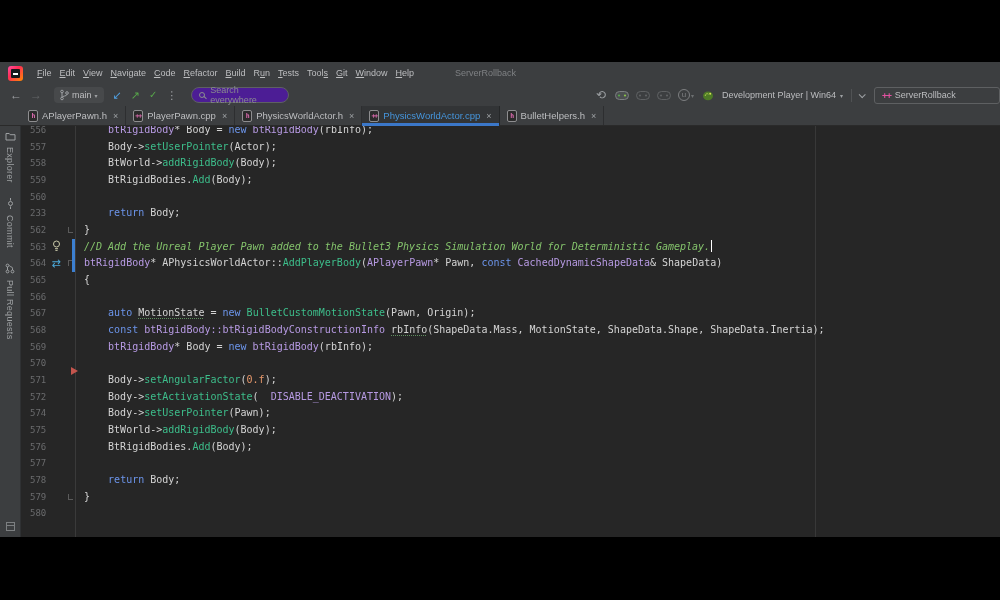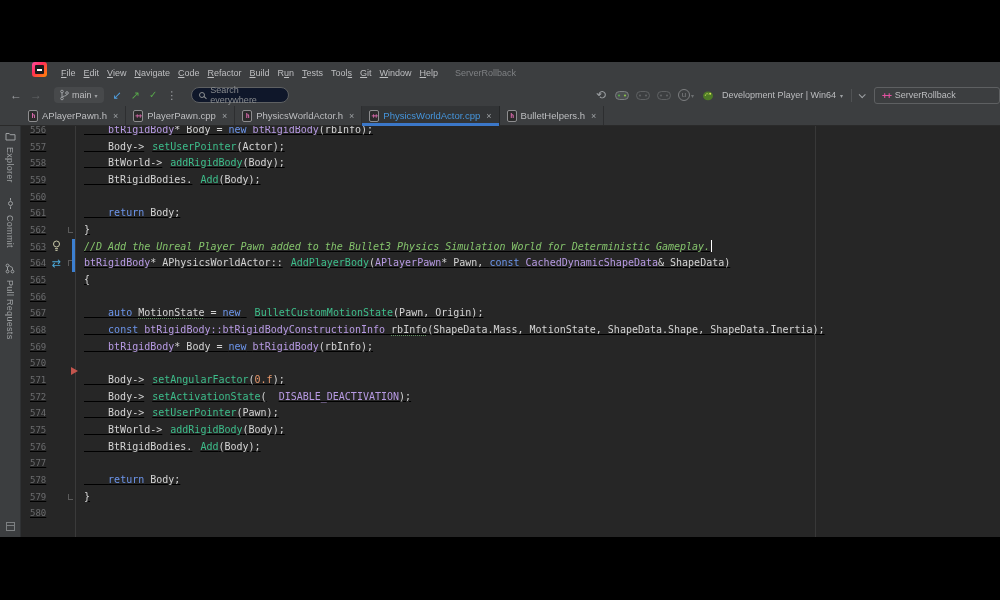--- a/index.html
+++ b/index.html
@@ -2,21 +2,21 @@
 <html><head>
 <meta charset="utf-8">
 <style>
   html,body{margin:0;padding:0;background:#000;width:1000px;height:600px;overflow:hidden;}
   *{box-sizing:border-box;}
   body{font-family:"Liberation Sans",sans-serif;-webkit-font-smoothing:antialiased;}
 
   .ide{position:absolute;left:0;top:62px;width:1000px;height:475px;background:#262626;}
 
   
-  .titlebar{position:relative;height:22px;background:#3C3E40;display:flex;padding-left:24px;}
+  .titlebar{position:relative;height:22px;background:#3C3E40;display:flex;align-items:center;}
   .logo{width:15px;height:15px;margin-left:8px;border-radius:3px;position:relative;flex:0 0 auto;
         background:linear-gradient(135deg,#FF4FA3 0%,#FF2D55 40%,#FF8C00 100%);}
   .logo i{position:absolute;left:3px;top:3px;width:9px;height:9px;background:#17181a;border-radius:1px;}
   .logo b{position:absolute;left:5px;top:7px;width:5px;height:2px;background:#fff;}
   .menus{display:flex;align-items:center;margin-left:10px;}
   .menu-item{padding:0 4px;font-size:9px;color:#BDBEC0;line-height:22px;cursor:default;}
   .menu-item .mn{text-decoration:underline;text-underline-offset:1px;}
   .win-title{position:absolute;left:455px;top:0;line-height:22px;font-size:9px;color:#7E8083;}
 
   
@@ -25,21 +25,21 @@
   .nav-back{color:#9DA0A3;margin-left:6px;}
   .nav-fwd{color:#646668;}
   .branch-chip{display:flex;align-items:center;gap:3px;background:#47494B;border-radius:4px;height:16px;padding:0 6px;margin-left:8px;}
   .dd{font-size:6px;color:#9DA0A3;}
   .tb-ico{margin-left:9px;font-size:11px;line-height:22px;}
   .ico-update{color:#4F9FE0;}
   .ico-push{color:#57A64A;}
   .ico-commit{color:#57A64A;font-size:10px;}
   .ico-more{color:#9DA0A3;}
   .searchbox{display:flex;align-items:center;gap:5px;margin-left:14px;height:16px;width:98px;
-             border:1px solid #5E6062;border-radius:8px;background:#0f172a;padding:4px 7px;color:#8A8D8F;}
+             border:1px solid #5E6062;border-radius:8px;background:#4c1d95;padding:4px 7px;color:#8A8D8F;}
   .mag{width:6px;height:6px;border:1.2px solid #8A8D8F;border-radius:50%;position:relative;flex:0 0 auto;}
   .mag::after{content:"";position:absolute;width:4px;height:1.2px;background:#8A8D8F;transform:rotate(45deg);right:-3px;bottom:-1px;}
   .tb-right{margin-left:auto;display:flex;align-items:center;}
   .sync{color:#9DA0A3;font-size:12px;margin-right:9px;}
   .pad-ico{margin-right:7px;display:flex;align-items:center;}
   .dim{opacity:.45;}
   .ue-badge{display:flex;align-items:center;gap:1px;margin-right:8px;opacity:.5;}
   .ue-circle{width:12px;height:12px;border:1px solid #BDBEC0;border-radius:50%;font-size:8px;color:#BDBEC0;
              display:flex;align-items:center;justify-content:center;line-height:1;}
   .green-ico{margin-right:8px;display:flex;align-items:center;}
@@ -65,28 +65,28 @@
   .main{position:relative;display:flex;height:411px;overflow:hidden;}
   .stripe{width:21px;background:#3C3E40;border-right:1px solid #2f3133;display:flex;flex-direction:column;align-items:center;padding-top:6px;flex:0 0 auto;}
   .stripe-item{display:flex;flex-direction:column;align-items:center;gap:4px;color:#9DA0A2;font-size:9px;margin-bottom:15px;}
   .stripe-label{writing-mode:vertical-rl;letter-spacing:.3px;white-space:nowrap;}
   .stripe-bottom{margin-top:auto;margin-bottom:6px;width:9px;height:9px;border:1px solid #7C7F81;position:relative;}
   .stripe-bottom::after{content:"";position:absolute;left:0;right:0;top:2px;height:1px;background:#7C7F81;}
 
   .editor{position:relative;flex:1;background:#262626;overflow:hidden;font-family:"DejaVu Sans Mono",monospace;}
   .gutter-sep{position:absolute;left:54px;top:0;bottom:0;width:1px;background:#3A3A3A;}
   .guide{position:absolute;left:794px;top:0;bottom:0;width:1px;background:#383838;}
-  .lines{position:relative;margin-top:-4px;text-decoration:underline;}
+  .lines{position:relative;margin-top:-4px;}
   .code-row{display:flex;height:16.68px;line-height:16.68px;white-space:pre;}
   .ln{width:45px;padding-left:9px;flex:0 0 auto;color:#6A6B6D;font-size:9px;}
   .foldcol{width:18px;flex:0 0 auto;position:relative;}
   .txt{font-size:10px;text-align:center;}
   .tk-p{color:#D4D4D4;}
   .tk-k{color:#6C95EB;}
-  .tk-m{color:#3DBE8B;margin-left:8px;}
+  .tk-m{color:#3DBE8B;}
   .tk-t{color:#B79AE3;}
   .tk-x{color:#B79AE3;padding-left:12px;}
   .tk-c{color:#85C46C;font-style:italic;}
   .tk-n{color:#E8996C;}
   .tk-u{color:#D4D4D4;text-decoration:underline dotted #5F8F5F 1px;text-underline-offset:2px;}
   .cursor{display:inline-block;width:1px;height:12px;background:#FFFFFF;vertical-align:-2px;margin-left:1px;}
   .fold-end{position:absolute;left:2px;top:5px;width:5px;height:6px;border-left:1px solid #5B5B5B;border-bottom:1px solid #5B5B5B;}
   .fold-start{position:absolute;left:2px;top:5px;width:5px;height:6px;border-left:1px solid #5B5B5B;border-top:1px solid #5B5B5B;}
 
   .vcs-bar{position:absolute;width:3px;background:#3C7FD0;}
@@ -248,21 +248,21 @@
       </div>
     <div class="editor">
       <div class="gutter-sep"></div>
       <div class="guide"></div>
       <div class="lines">
           <div class="code-row"><span class="ln">556</span><span class="foldcol"></span><span class="txt"><span class="tk-p">    </span><span class="tk-t">btRigidBody</span><span class="tk-p">* Body = </span><span class="tk-k">new</span><span class="tk-p"> </span><span class="tk-t">btRigidBody</span><span class="tk-p">(rbInfo);</span></span></div>
           <div class="code-row"><span class="ln">557</span><span class="foldcol"></span><span class="txt"><span class="tk-p">    Body-&gt;</span><span class="tk-m">setUserPointer</span><span class="tk-p">(Actor);</span></span></div>
           <div class="code-row"><span class="ln">558</span><span class="foldcol"></span><span class="txt"><span class="tk-p">    BtWorld-&gt;</span><span class="tk-m">addRigidBody</span><span class="tk-p">(Body);</span></span></div>
           <div class="code-row"><span class="ln">559</span><span class="foldcol"></span><span class="txt"><span class="tk-p">    BtRigidBodies.</span><span class="tk-m">Add</span><span class="tk-p">(Body);</span></span></div>
           <div class="code-row"><span class="ln">560</span><span class="foldcol"></span><span class="txt"></span></div>
-          <div class="code-row"><span class="ln">561</span><span class="foldcol"></span><span class="txt"><span class="tk-p">    </span><span class="tk-k">return</span><span class="tk-p"> Body;</span></span></div>
+          <div class="code-row"><span class="ln">233</span><span class="foldcol"></span><span class="txt"><span class="tk-p">    </span><span class="tk-k">return</span><span class="tk-p"> Body;</span></span></div>
           <div class="code-row"><span class="ln">562</span><span class="foldcol"><i class="fold-end"></i></span><span class="txt"><span class="tk-p">}</span></span></div>
           <div class="code-row"><span class="ln">563</span><span class="foldcol"></span><span class="txt"><span class="tk-c">//D Add the Unreal Player Pawn added to the Bullet3 Physics Simulation World for Deterministic Gameplay.</span><span class="cursor"></span></span></div>
           <div class="code-row"><span class="ln">564</span><span class="foldcol"><i class="fold-start"></i></span><span class="txt"><span class="tk-t">btRigidBody</span><span class="tk-p">* APhysicsWorldActor::</span><span class="tk-m">AddPlayerBody</span><span class="tk-p">(</span><span class="tk-t">APlayerPawn</span><span class="tk-p">* Pawn, </span><span class="tk-k">const</span><span class="tk-p"> </span><span class="tk-t">CachedDynamicShapeData</span><span class="tk-p">&amp; ShapeData)</span></span></div>
           <div class="code-row"><span class="ln">565</span><span class="foldcol"></span><span class="txt"><span class="tk-p">{</span></span></div>
           <div class="code-row"><span class="ln">566</span><span class="foldcol"></span></div>
           <div class="code-row"><span class="ln">567</span><span class="foldcol"></span><span class="txt"><span class="tk-p">    </span><span class="tk-k">auto</span><span class="tk-p"> </span><span class="tk-u">MotionState</span><span class="tk-p"> = </span><span class="tk-k">new</span><span class="tk-p"> </span><span class="tk-m">BulletCustomMotionState</span><span class="tk-p">(Pawn, Origin);</span></span></div>
           <div class="code-row"><span class="ln">568</span><span class="foldcol"></span><span class="txt"><span class="tk-p">    </span><span class="tk-k">const</span><span class="tk-p"> </span><span class="tk-t">btRigidBody::btRigidBodyConstructionInfo</span><span class="tk-p"> </span><span class="tk-u">rbInfo</span><span class="tk-p">(ShapeData.Mass, MotionState, ShapeData.Shape, ShapeData.Inertia);</span></span></div>
           <div class="code-row"><span class="ln">569</span><span class="foldcol"></span><span class="txt"><span class="tk-p">    </span><span class="tk-t">btRigidBody</span><span class="tk-p">* Body = </span><span class="tk-k">new</span><span class="tk-p"> </span><span class="tk-t">btRigidBody</span><span class="tk-p">(rbInfo);</span></span></div>
           <div class="code-row"><span class="ln">570</span><span class="foldcol"></span><span class="txt"></span></div>
           <div class="code-row"><span class="ln">571</span><span class="foldcol"></span><span class="txt"><span class="tk-p">    Body-&gt;</span><span class="tk-m">setAngularFactor</span><span class="tk-p">(</span><span class="tk-n">0.f</span><span class="tk-p">);</span></span></div>

